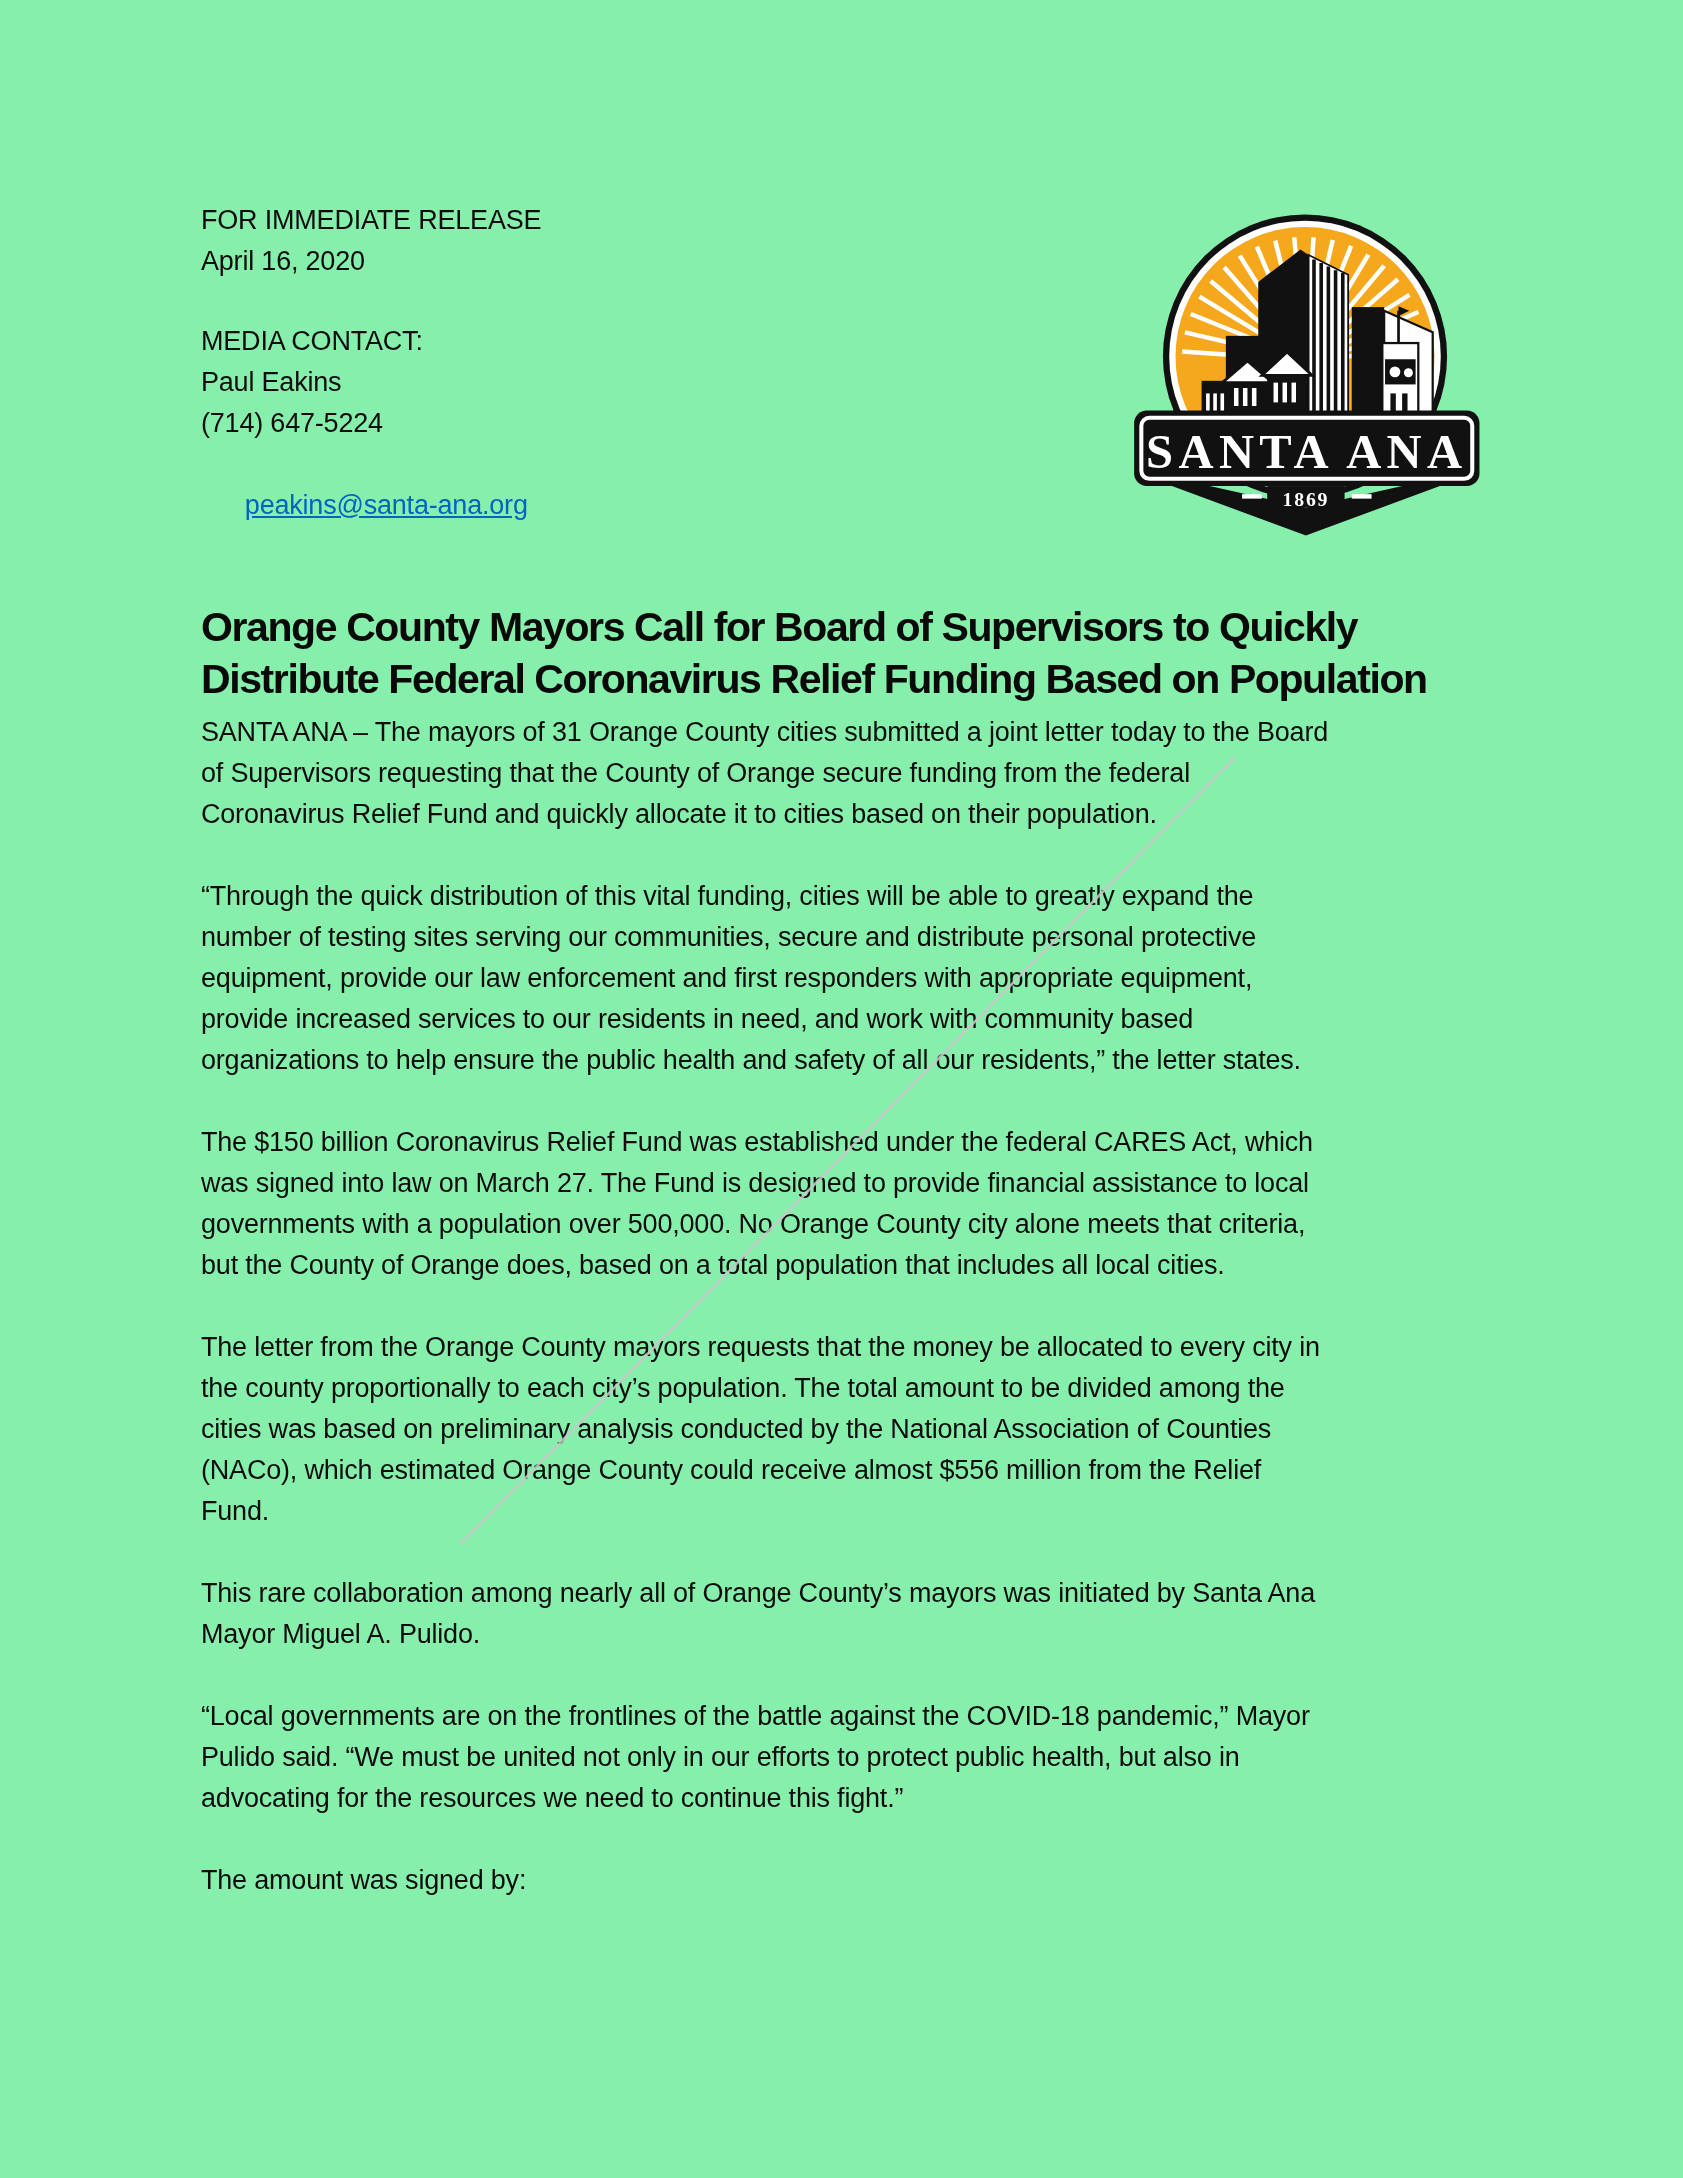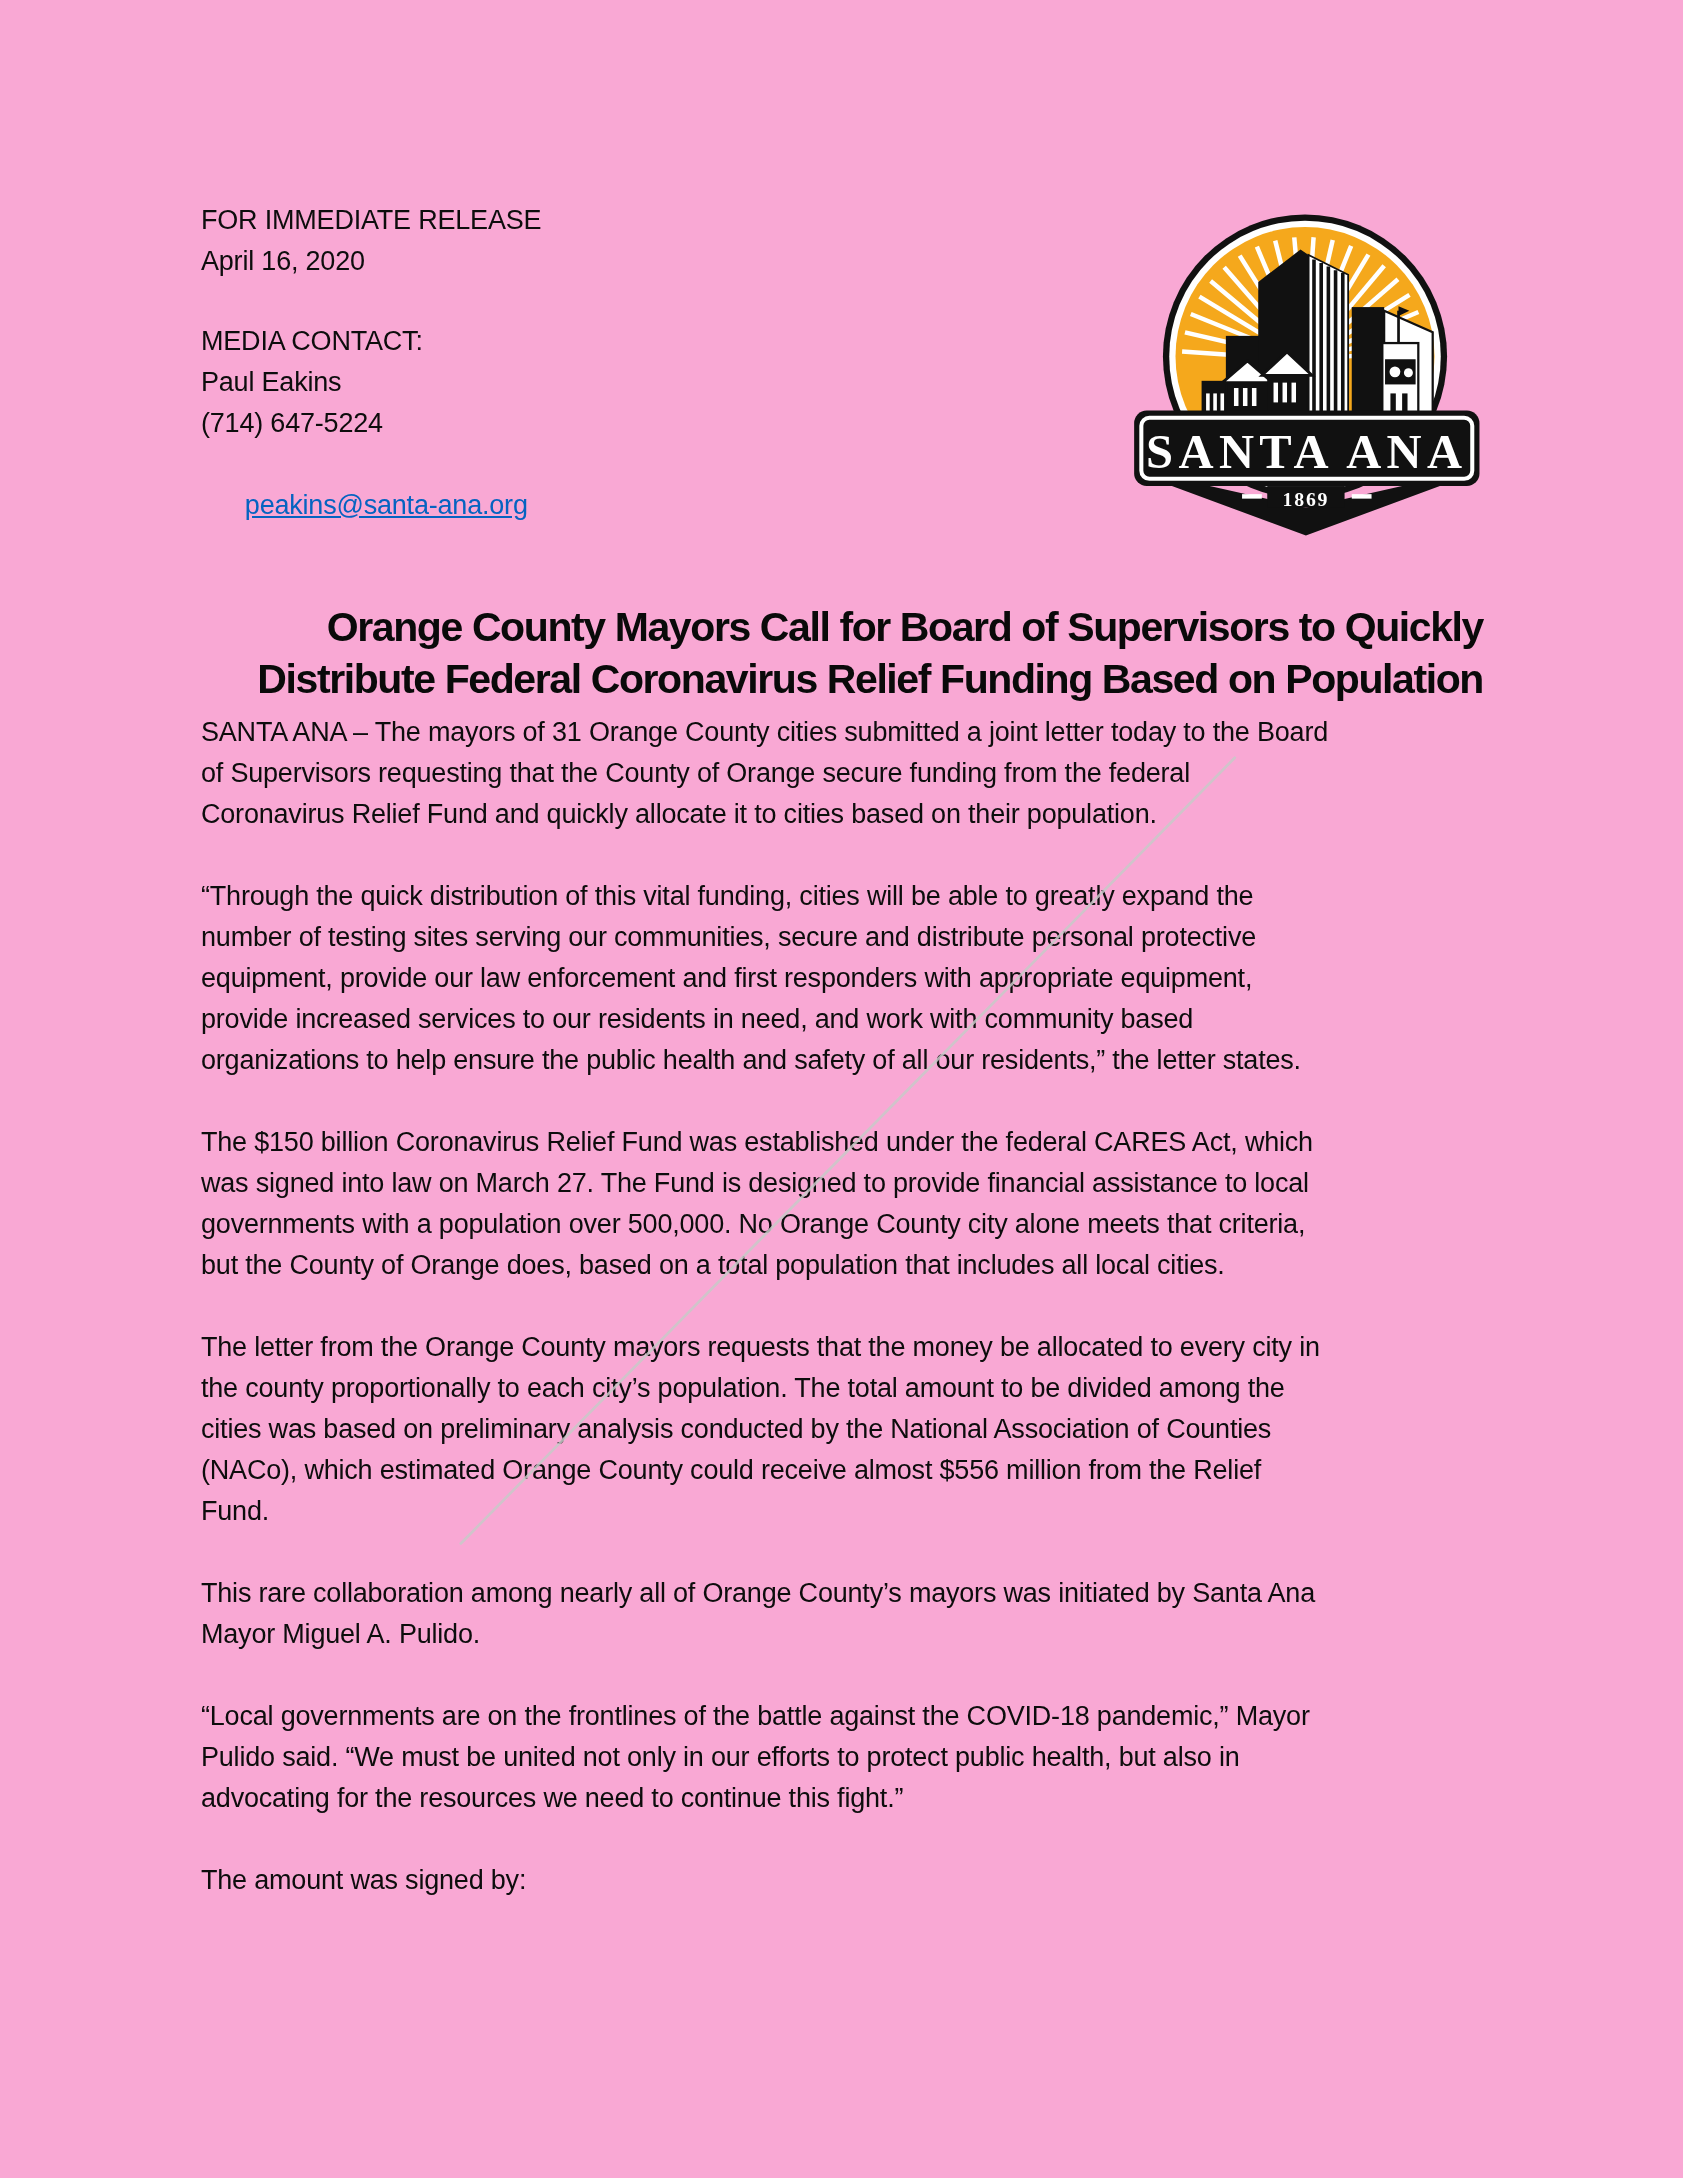--- a/index.html
+++ b/index.html
@@ -7,21 +7,21 @@
     --ink:#111111;
     --link:#0563C1;
     --scratch:#c9c9c9;
   }
   *{margin:0;padding:0;box-sizing:border-box;}
   html,body{background:#ffffff;}
   .page{
     position:relative;
     width:1683px;
     height:2178px;
-    background:#f9a8d4;
+    background:#86efac;
     overflow:hidden;
     font-family:"Liberation Sans", sans-serif;
     color:var(--ink);
   }
   .pre{white-space:pre;}
   .bodytext{
     font-size:27px;
     line-height:41px;
     letter-spacing:-0.2px;
     color:#0d0d0d;
@@ -32,21 +32,21 @@
   .email-link{
     color:var(--link);
     text-decoration:underline;
     cursor:pointer;
   }
   .headline{
     position:absolute;
     left:201px;
     top:601px;
     width:1282px;
-    text-align:right;
+    text-align:left;
     font-weight:bold;
     font-size:41px;
     line-height:52px;
     letter-spacing:-1.4px;
     color:#0a0a0a;
   }
   .article{position:absolute;left:201px;top:712px;}
   .article p{
     margin-bottom:41px;
   }

